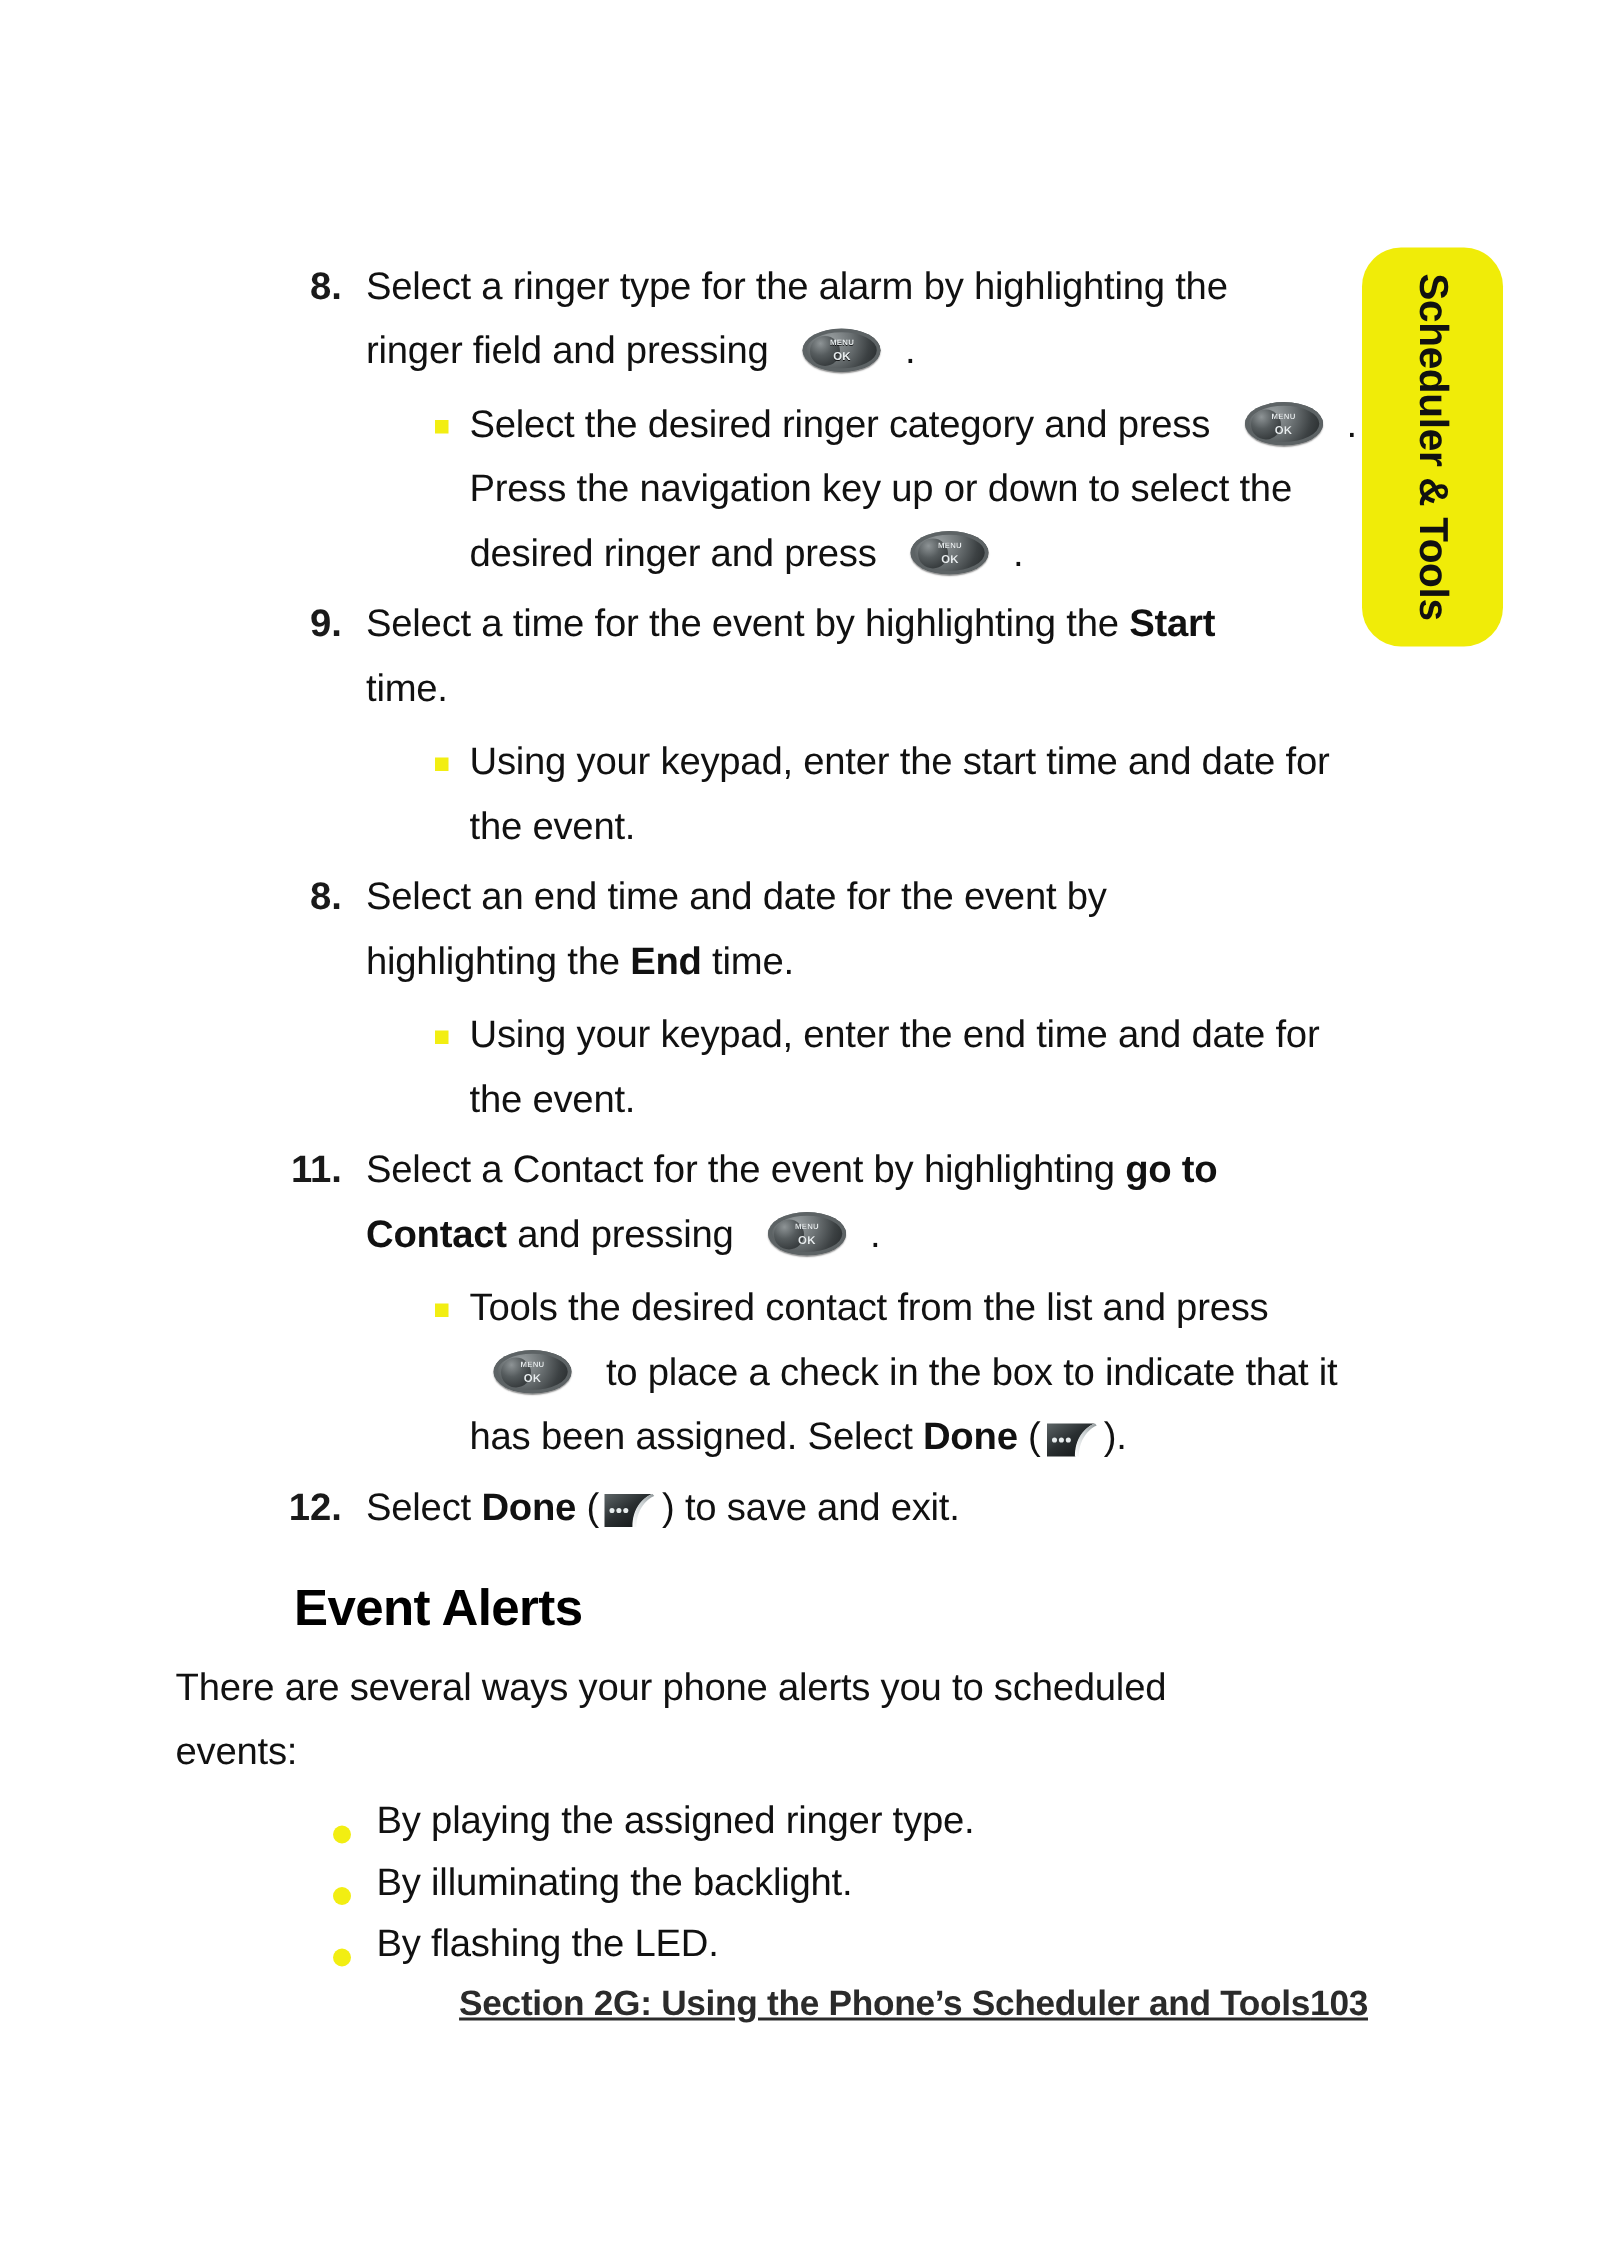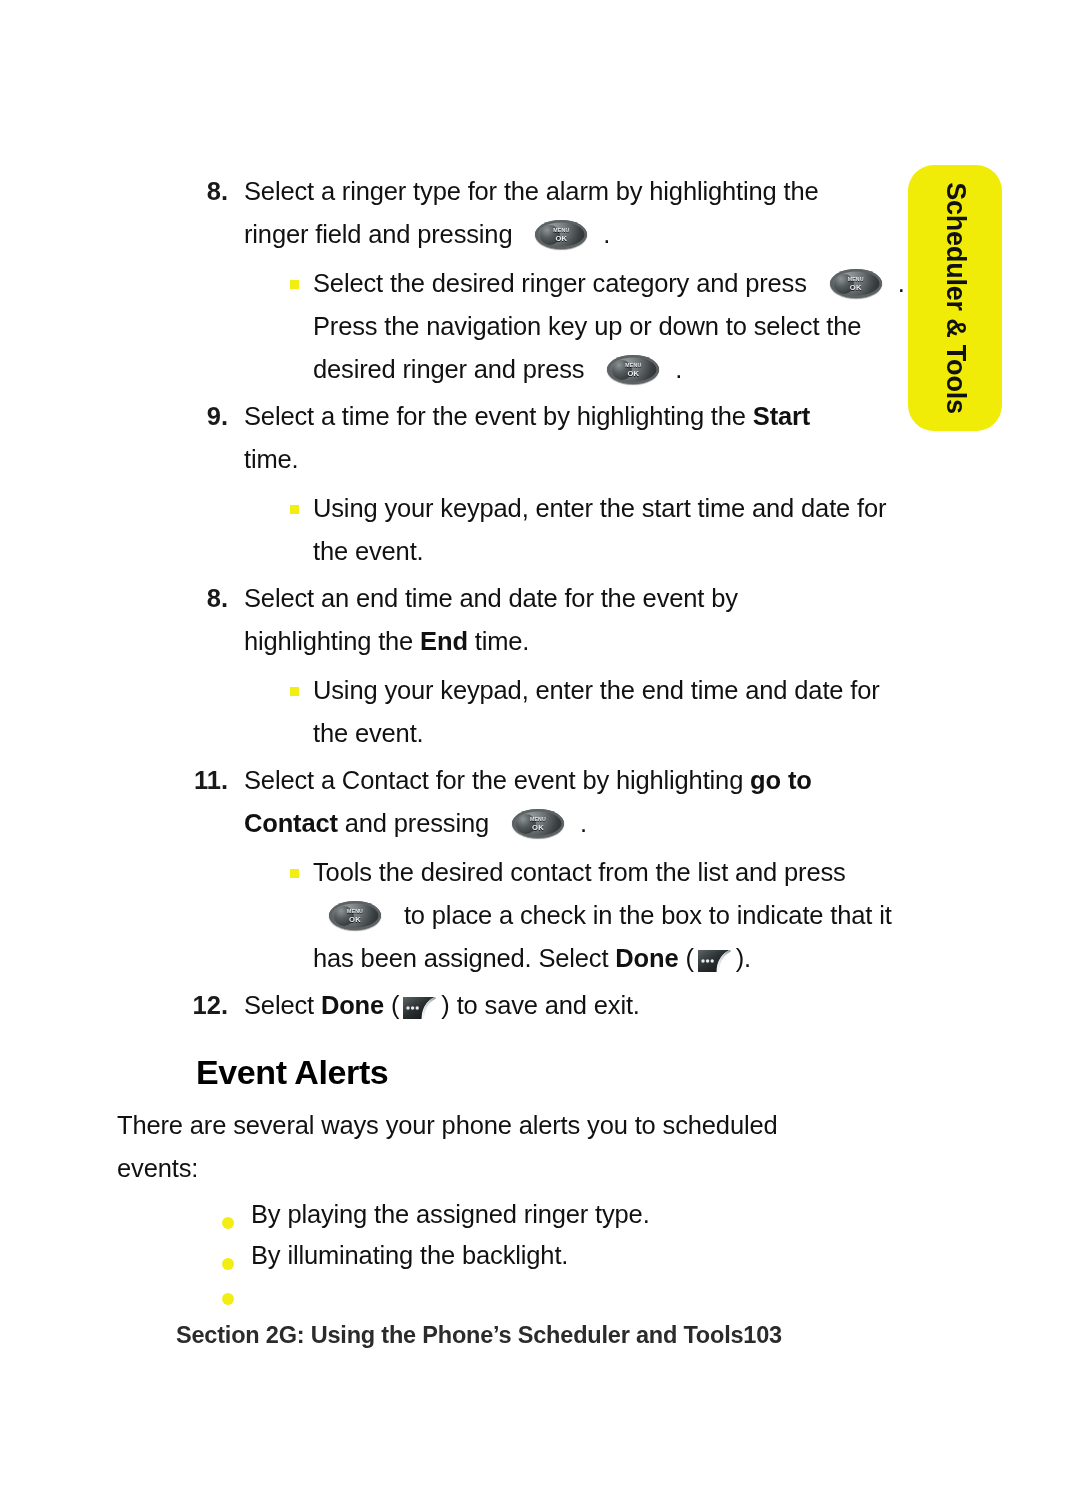--- a/index.html
+++ b/index.html
@@ -145,26 +145,27 @@
     color: #111;
   }
 
   
   .footer {
     position: absolute;
     left: 176px;
     top: 1322px;
     width: 736px;
     display: flex;
-    justify-content: flex-start;
+    justify-content: flex-end;
     align-items: baseline;
     font-size: 23.5px;
     font-weight: bold;
     letter-spacing: -0.2px;
     color: #2b2b2b;
+    text-decoration: underline;
   }
 
   
   .icon-menuok {
     display: inline-block;
     vertical-align: -6px;
     width: 52px;
     height: 29px;
     margin: 0 16px;
     border-radius: 50%;
@@ -321,20 +322,21 @@
     <div class="dotbullet">
       <div class="rd-bullet"></div>
       <div class="dotbullet-body">By playing the assigned ringer type.</div>
     </div>
     <div class="dotbullet">
       <div class="rd-bullet"></div>
       <div class="dotbullet-body">By illuminating the backlight.</div>
     </div>
     <div class="dotbullet">
       <div class="rd-bullet"></div>
+      <div class="dotbullet-body">By flashing the LED.</div>
     </div>
 
   </div>
 
   <div class="footer">
     <span>Section 2G: Using the Phone’s Scheduler and Tools</span>
     <span>103</span>
   </div>
 
 </div>

